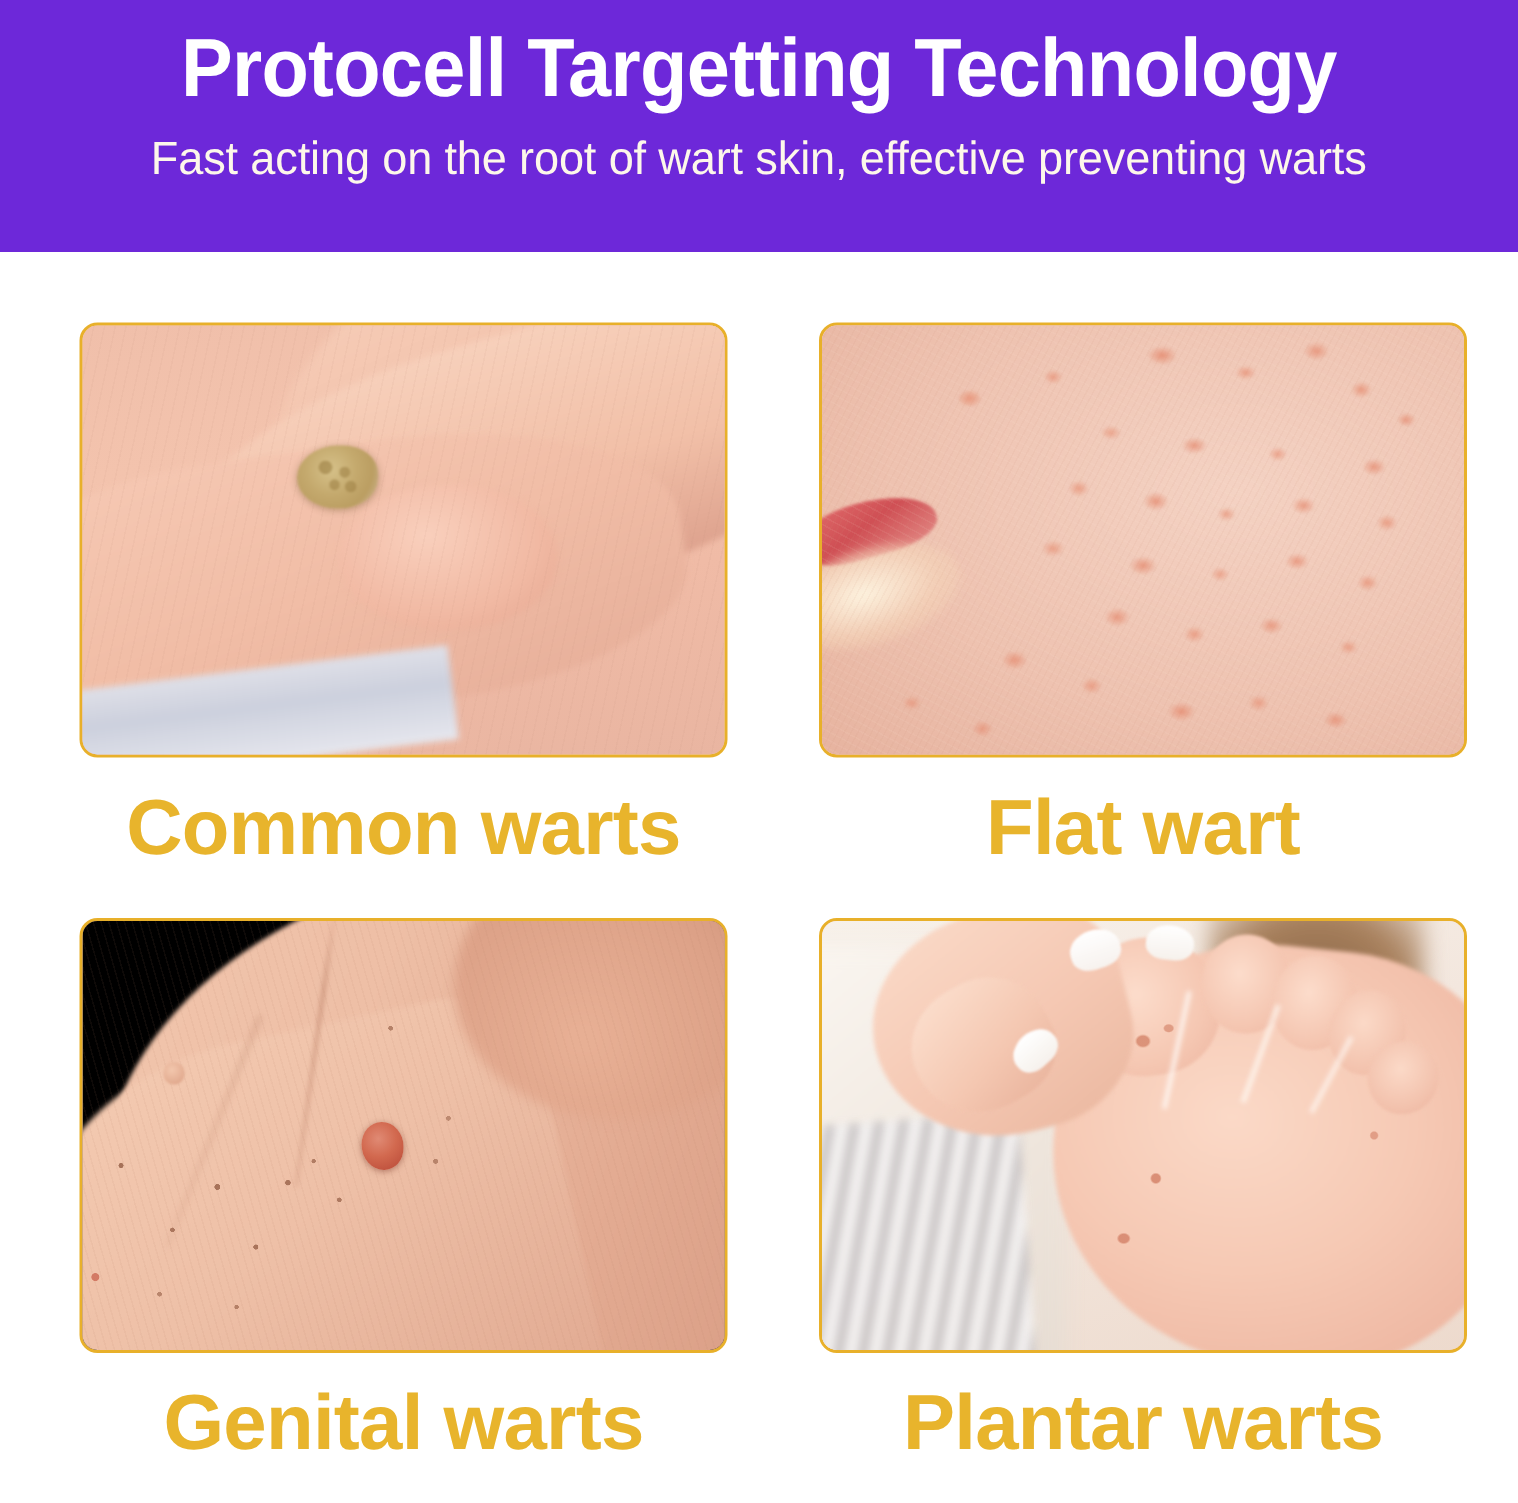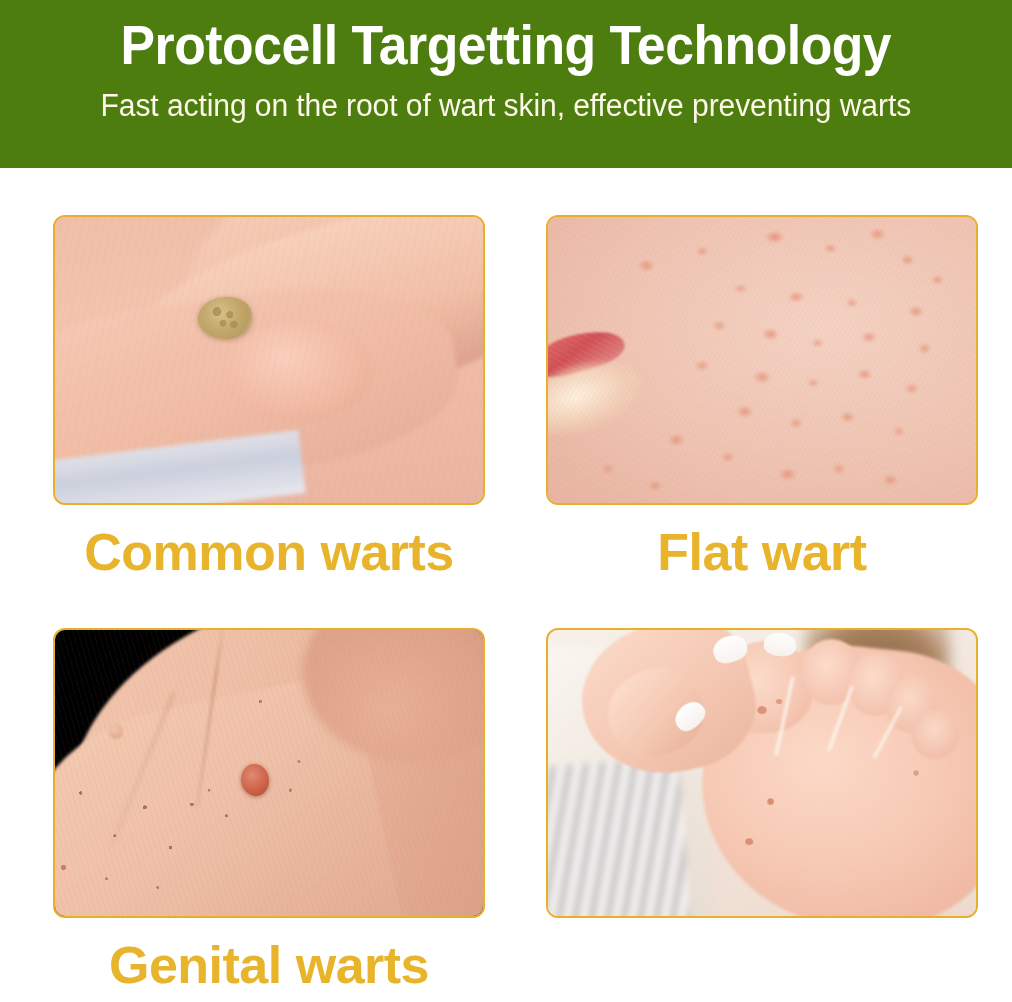--- a/index.html
+++ b/index.html
@@ -22,21 +22,21 @@
     background: #ffffff;
   }
 
   
   .banner {
     position: absolute;
     left: 0;
     top: 0;
     width: 1012px;
     height: 168px;
-    background: #4d7c0f;
+    background: #6d28d9;
     display: flex;
     flex-direction: column;
     align-items: center;
     justify-content: flex-start;
     box-sizing: border-box;
     padding-top: 8px;
   }
   .banner-title {
     color: #ffffff;
     font-family: "Liberation Sans", sans-serif;
@@ -71,21 +71,21 @@
     width: 1012px;
     height: 834px;
   }
 
   .cell {
     position: absolute;
     width: 432px;
     padding-left: 13px;
   }
   .cell-r0 { top: 47px; }
-  .cell-r1 { top: 444px; margin-top: 16px; }
+  .cell-r1 { top: 444px; }
   .cell-c0 { left: 40px; }
   .cell-c1 { left: 533px; }
 
   .photo-frame {
     position: relative;
     width: 432px;
     height: 290px;
     border: 2px solid #e8b02a;
     border-radius: 12px;
     overflow: hidden;
@@ -663,16 +663,17 @@
           <div class="p4-cleft2"></div>
           <div class="p4-cleft3"></div>
           <div class="p4-hand"></div>
           <div class="p4-thumb"></div>
           <div class="p4-nail1"></div>
           <div class="p4-nail2"></div>
           <div class="p4-nail3"></div>
           <div class="p4-warts"></div>
         </div>
       </div>
+      <div class="card-label">Plantar warts</div>
     </div>
 
   </div>
 </div>
 
 </body></html>

